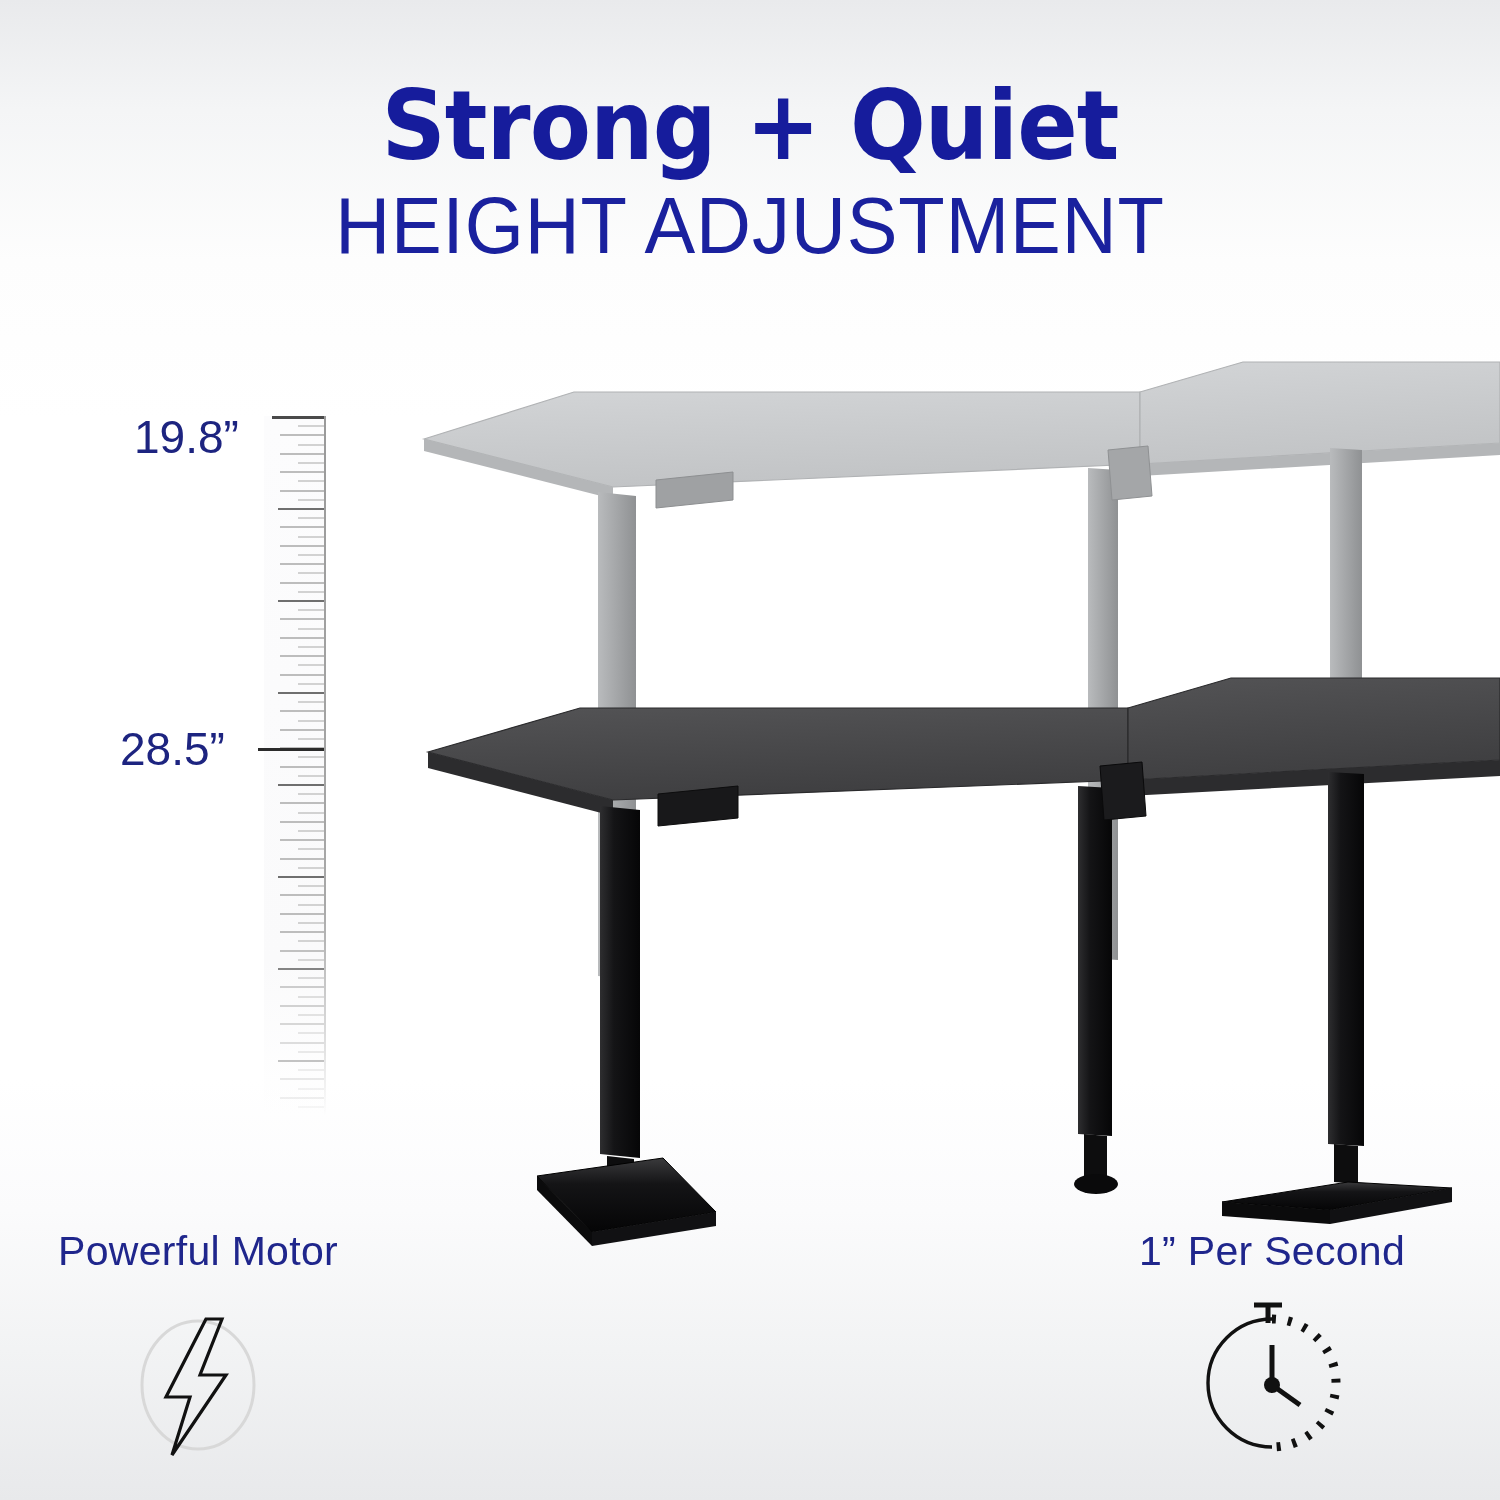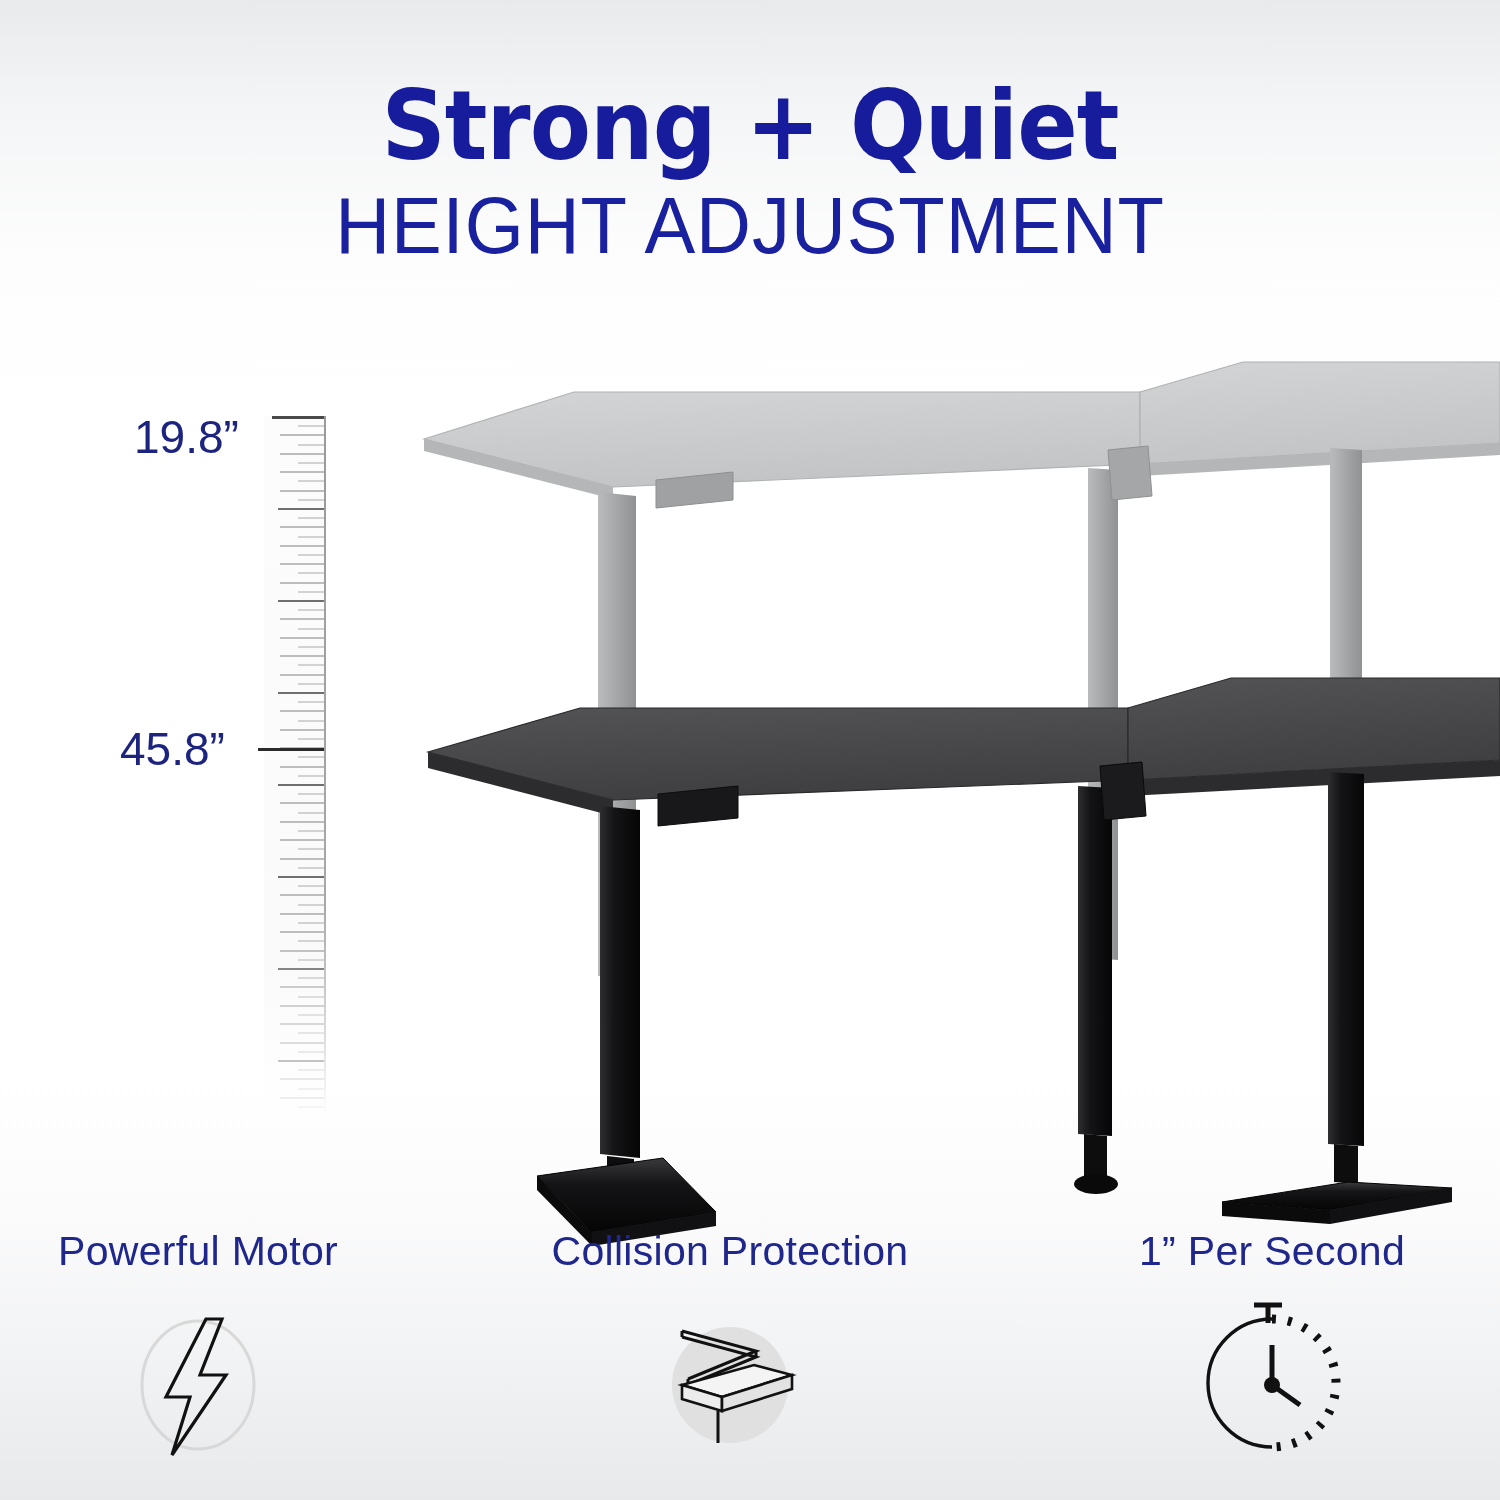--- a/index.html
+++ b/index.html
@@ -124,21 +124,21 @@
 
 <div id="stage">
 
   <div class="head-wrap">
     <span class="title-main">Strong + Quiet</span>
     <span class="title-sub">HEIGHT ADJUSTMENT</span>
   </div>
 
   <div class="ruler-labels">
     <span class="meas meas-top">19.8”</span>
-    <span class="meas meas-bot">45.8”</span>
+    <span class="meas meas-bot">28.5”</span>
   </div>
 
   <div class="ruler">
     <div class="ruler-fade"></div>
     <div class="ruler-spine"></div>
     <div id="tick-host">
         <div class="tick cap" style="top: 0px; opacity: 1;"></div>
         <div class="tick short" style="top: 9.2px; opacity: 1;"></div>
         <div class="tick long" style="top: 18.4px; opacity: 1;"></div>
         <div class="tick short" style="top: 27.6px; opacity: 1;"></div>
@@ -302,36 +302,20 @@
   <div class="features">
 
     <div class="feature f1">
       <span class="feat-label">Powerful Motor</span>
       <svg class="feat-icon" viewBox="0 0 200 180">
         <ellipse cx="100" cy="92" rx="56" ry="64" fill="none" stroke="#d8d8d8" stroke-width="3"></ellipse>
         <path d="M108,26 L68,104 L92,104 L74,162 L128,82 L102,82 L124,26 Z" fill="none" stroke="#111" stroke-width="3.2" stroke-linejoin="miter"></path>
       </svg>
     </div>
 
-    <div class="feature f2">
-      <span class="feat-label">Collision Protection</span>
-      <svg class="feat-icon" viewBox="0 0 200 180">
-        <circle cx="100" cy="92" r="58" fill="#e0e0e0"></circle>
-
-        <path d="M52,38 L126,58 L58,86" fill="none" stroke="#111" stroke-width="3"></path>
-        <path d="M52,44 L126,64 L58,92" fill="none" stroke="#111" stroke-width="3"></path>
-        <path d="M126,58 L126,64" stroke="#111" stroke-width="3"></path>
-        <path d="M52,38 L52,44 M58,86 L58,92" stroke="#111" stroke-width="3"></path>
-
-        <polygon points="52,92 124,72 162,82 92,104" fill="#f4f4f4" stroke="#111" stroke-width="2.6"></polygon>
-        <polygon points="52,92 92,104 92,118 52,106" fill="#ececec" stroke="#111" stroke-width="2.6"></polygon>
-        <polygon points="92,104 162,82 162,96 92,118" fill="#e2e2e2" stroke="#111" stroke-width="2.6"></polygon>
-        <line x1="88" y1="118" x2="88" y2="150" stroke="#111" stroke-width="3"></line>
-      </svg>
-    </div>
 
     <div class="feature f3">
       <span class="feat-label">1” Per Second</span>
       <svg class="feat-icon" viewBox="0 0 200 180">
 
         <path d="M100,26 A64,64 0 1,0 100,154" fill="none" stroke="#111" stroke-width="3.4"></path>
 
         <path d="M100,26 A64,64 0 0,1 100,154" fill="none" stroke="#111" stroke-width="9" stroke-dasharray="4 12"></path>
 
         <g stroke="#111" stroke-width="5">

